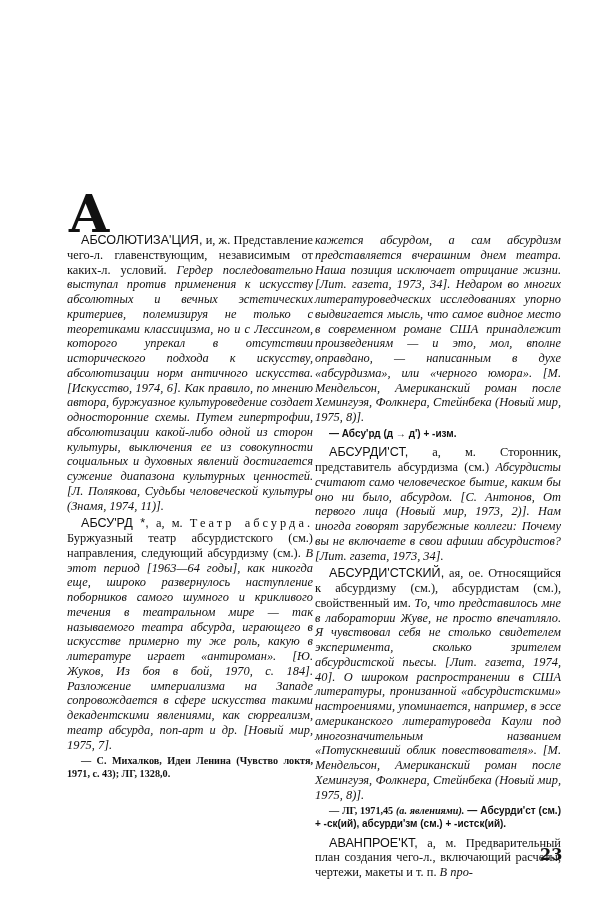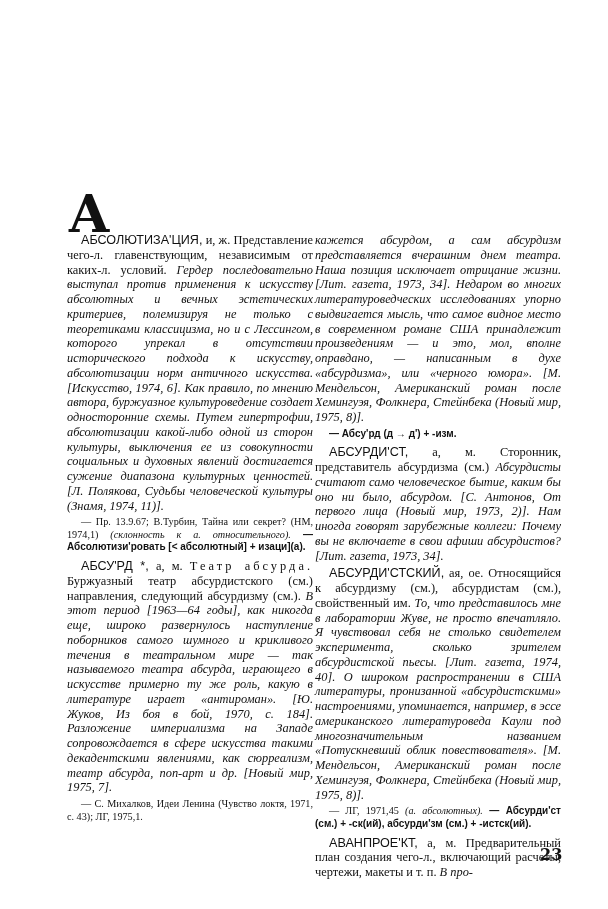--- a/index.html
+++ b/index.html
@@ -5,63 +5,60 @@
   html, body { margin:0; padding:0; background:#ffffff; }
   body { width:608px; height:909px; position:relative; overflow:hidden; color:#111; font-family:"Liberation Serif", serif; }
   .letter { position:absolute; left:68px; top:188px; font-family:"DejaVu Serif", serif; font-weight:bold; font-size:52px; line-height:1; color:#111; }
   .col { position:absolute; top:233px; width:246px; font-size:12.4px; line-height:14.75px; text-align:justify; }
   .col.left { left:67px; }
   .col.right { left:315px; }
   .entry { margin:0 0 3px 0; text-indent:14px; }
   .entry.cont { text-indent:0; }
   .hw { font-family:"Liberation Sans", sans-serif; font-weight:normal; font-size:12.6px; }
   .it { font-style:italic; }
-  .src { font-size:10.2px; line-height:12.6px; margin:2px 0 5px 0; text-indent:14px; text-align:justify; }
+  .src { font-size:10.2px; line-height:12.6px; margin:2px 0 5px 0; text-indent:14px; text-align:justify;font-weight:bold; }
   .src b { font-family:"Liberation Sans", sans-serif; font-size:10px; }
   .pagenum { position:absolute; left:540px; top:845px; font-family:"DejaVu Serif", serif; font-weight:bold; font-size:16px; }
 </style>
 </head>
 <body>
 
 <div class="letter">А</div>
 
 <div class="col left">
   <p class="entry">
     <span class="hw">АБСОЛЮТИЗА'ЦИЯ,</span><span> и, ж. </span><span>Представление чего-л. главенствующим, независимым от каких-л. условий. </span><span class="it">Гердер последовательно выступал против применения к искусству абсолютных и вечных эстетических критериев, полемизируя не только с теоретиками классицизма, но и с Лессингом, которого упрекал в отсутствии исторического подхода к искусству, абсолютизации норм античного искусства. [Искусство, 1974, 6]. Как правило, по мнению автора, буржуазное культуроведение создает односторонние схемы. Путем гипертрофии, абсолютизации какой-либо одной из сторон культуры, выключения ее из совокупности социальных и духовных явлений достигается сужение диапазона культурных ценностей. [Л. Полякова, Судьбы человеческой культуры (Знамя, 1974, 11)].</span>
   </p>
-  <p class="src">
-    <span>— Пр. 13.9.67; В.Турбин, Тайна или секрет? (НМ, 1974,1) </span><span class="it">(склонность к а. относительного).</span><b> — Абсолютизи'ровать [&lt; абсолютный] + изаци](а).</b>
-  </p>
 
   <p class="entry">
     <span class="hw">АБСУ'РД *,</span><span> а, м. </span><span style="letter-spacing:3px">Театр абсурда.</span><span> Буржуазный театр абсурдистского (см.) направления, следующий абсурдизму (см.). </span><span class="it">В этот период [1963—64 годы], как никогда еще, широко развернулось наступление поборников самого шумного и крикливого течения в театральном мире — так называемого театра абсурда, играющего в искусстве примерно ту же роль, какую в литературе играет «антироман». [Ю. Жуков, Из боя в бой, 1970, с. 184]. Разложение империализма на Западе сопровождается в сфере искусства такими декадентскими явлениями, как сюрреализм, театр абсурда, поп-арт и др. [Новый мир, 1975, 7].</span>
   </p>
   <p class="src">
-    <span>— С. Михалков, Идеи Ленина (Чувство локтя, 1971, с. 43); ЛГ, 1975,1.</span>
+    <span>— С. Михалков, Идеи Ленина (Чувство локтя, 1971, с. 43); ЛГ, 1328,0.</span>
   </p>
 
 </div>
 
 <div class="col right">
   <p class="entry cont">
     <span class="it">кажется абсурдом, а сам абсурдизм представляется вчерашним днем театра. Наша позиция исключает отрицание жизни. [Лит. газета, 1973, 34]. Недаром во многих литературоведческих исследованиях упорно выдвигается мысль, что самое видное место в современном романе США принадлежит произведениям — и это, мол, вполне оправдано, — написанным в духе «абсурдизма», или «черного юмора». [М. Мендельсон, Американский роман после Хемингуэя, Фолкнера, Стейнбека (Новый мир, 1975, 8)].</span>
   </p>
   <p class="src">
     <b>— Абсу'рд (д → д') + -изм.</b>
   </p>
 
   <p class="entry">
     <span class="hw">АБСУРДИ'СТ,</span><span> а, м. </span><span>Сторонник, представитель абсурдизма (см.) </span><span class="it">Абсурдисты считают само человеческое бытие, каким бы оно ни было, абсурдом. [С. Антонов, От первого лица (Новый мир, 1973, 2)]. Нам иногда говорят зарубежные коллеги: Почему вы не включаете в свои афиши абсурдистов? [Лит. газета, 1973, 34].</span>
   </p>
 
   <p class="entry">
     <span class="hw">АБСУРДИ'СТСКИЙ,</span><span> ая, ое. </span><span>Относящийся к абсурдизму (см.), абсурдистам (см.), свойственный им. </span><span class="it">То, что представилось мне в лаборатории Жуве, не просто впечатляло. Я чувствовал себя не столько свидетелем эксперимента, сколько зрителем абсурдистской пьесы. [Лит. газета, 1974, 40]. О широком распространении в США литературы, пронизанной «абсурдистскими» настроениями, упоминается, например, в эссе американского литературоведа Каули под многозначительным названием «Потускневший облик повествователя». [М. Мендельсон, Американский роман после Хемингуэя, Фолкнера, Стейнбека (Новый мир, 1975, 8)].</span>
   </p>
   <p class="src">
-    <span>— ЛГ, 1971,45 </span><span class="it">(а. абсолютных).</span><b> — Абсурди'ст (см.) + -ск(ий), абсурди'зм (см.) + -истск(ий).</b>
+    <span>— ЛГ, 1971,45 </span><span class="it">(а. явлениями).</span><b> — Абсурди'ст (см.) + -ск(ий), абсурди'зм (см.) + -истск(ий).</b>
   </p>
 
   <p class="entry">
     <span class="hw">АВАНПРОЕ'КТ,</span><span> а, м. </span><span>Предварительный план создания чего-л., включающий расчеты, чертежи, макеты и т. п. </span><span class="it">В про-</span>
   </p>
 </div>
 
 <div class="pagenum">23</div>
 
 </body></html>

